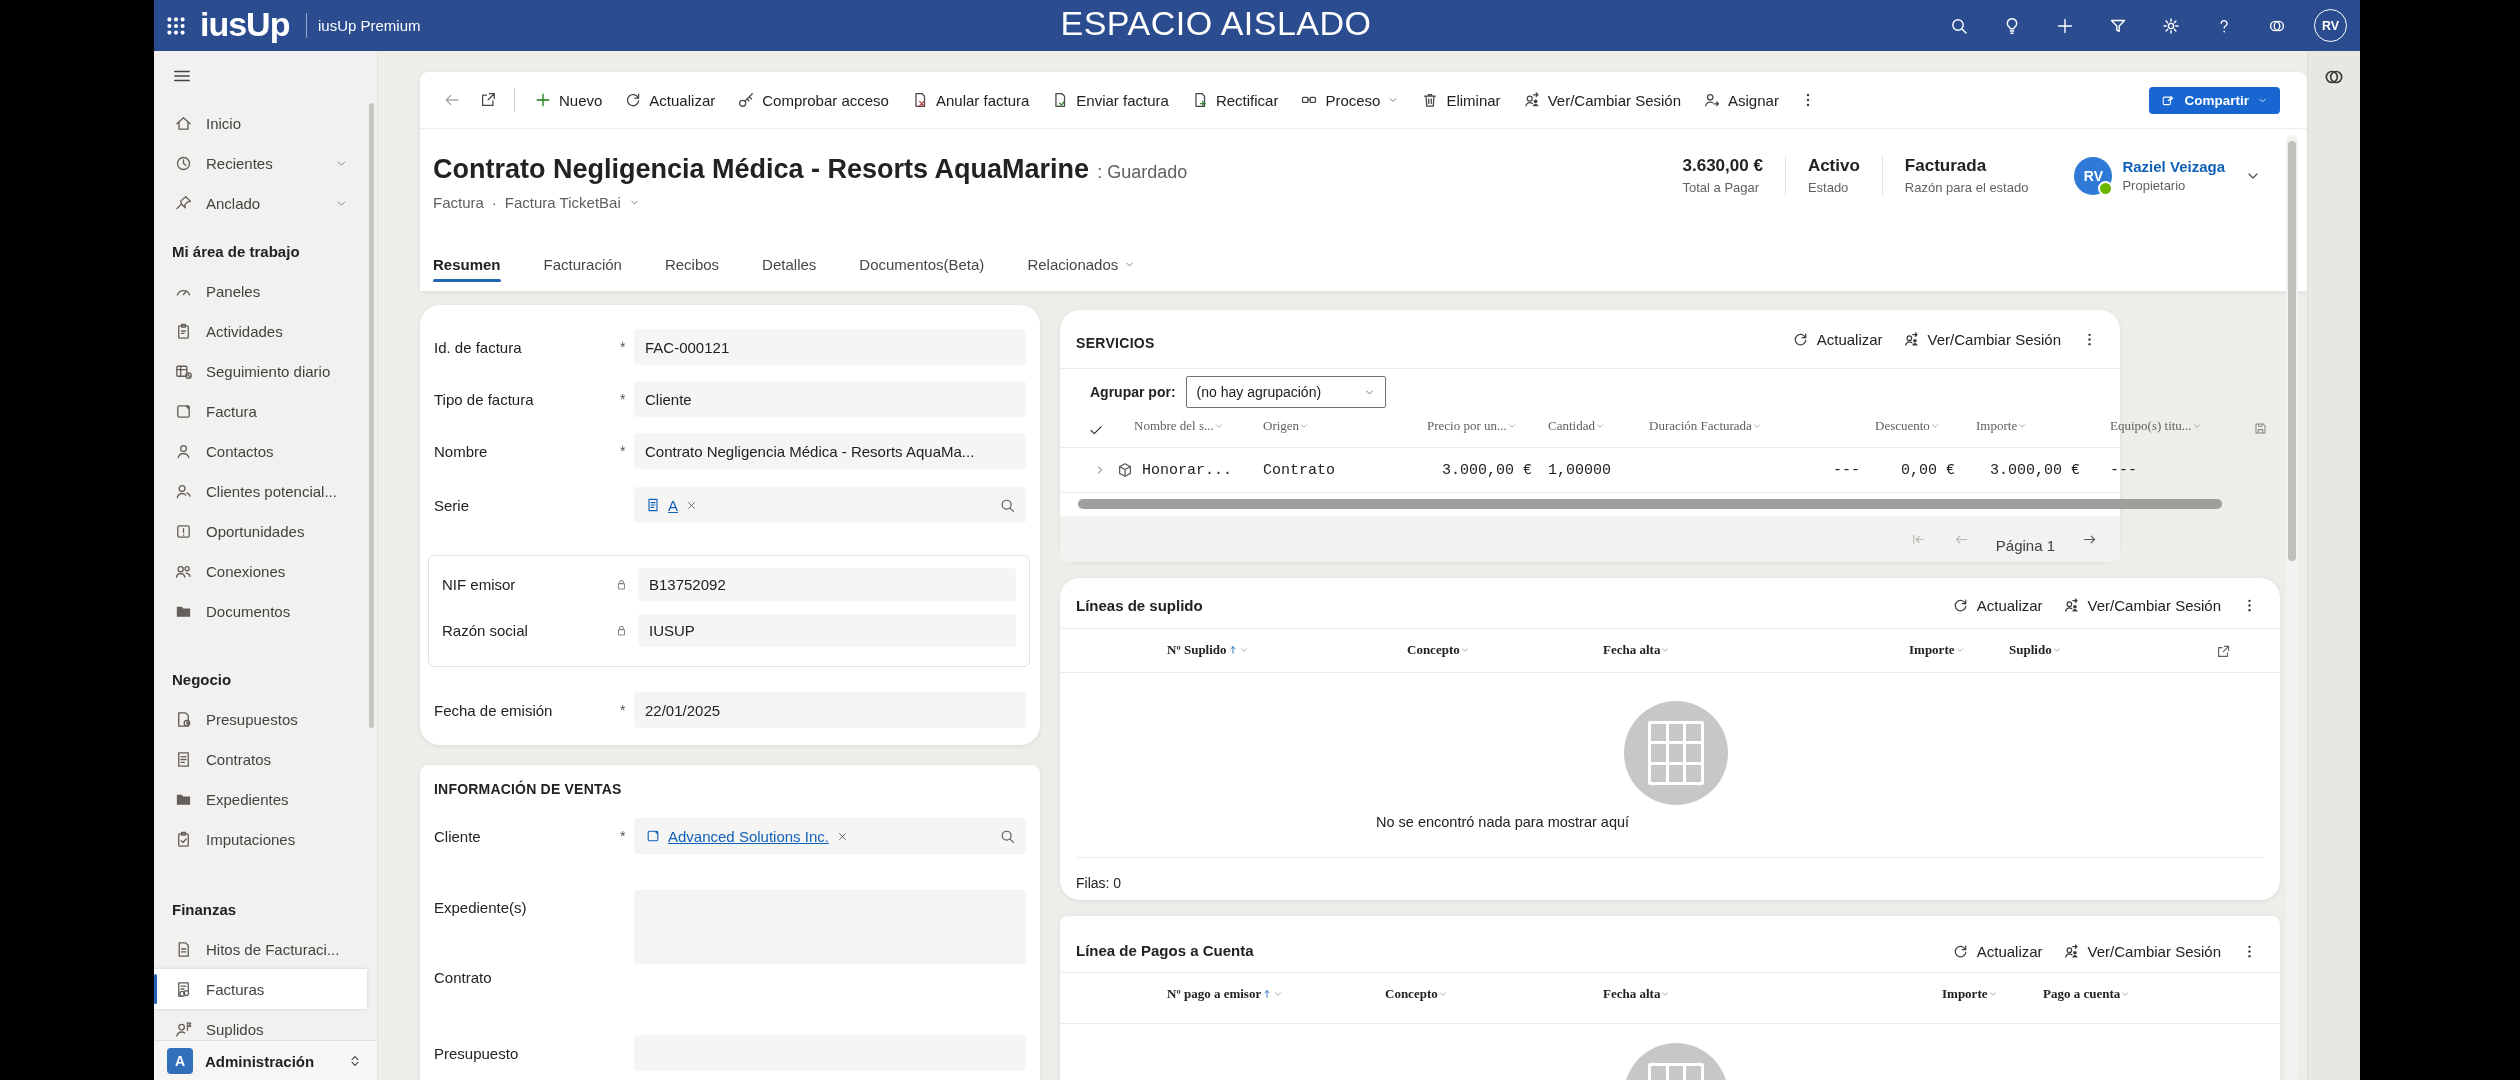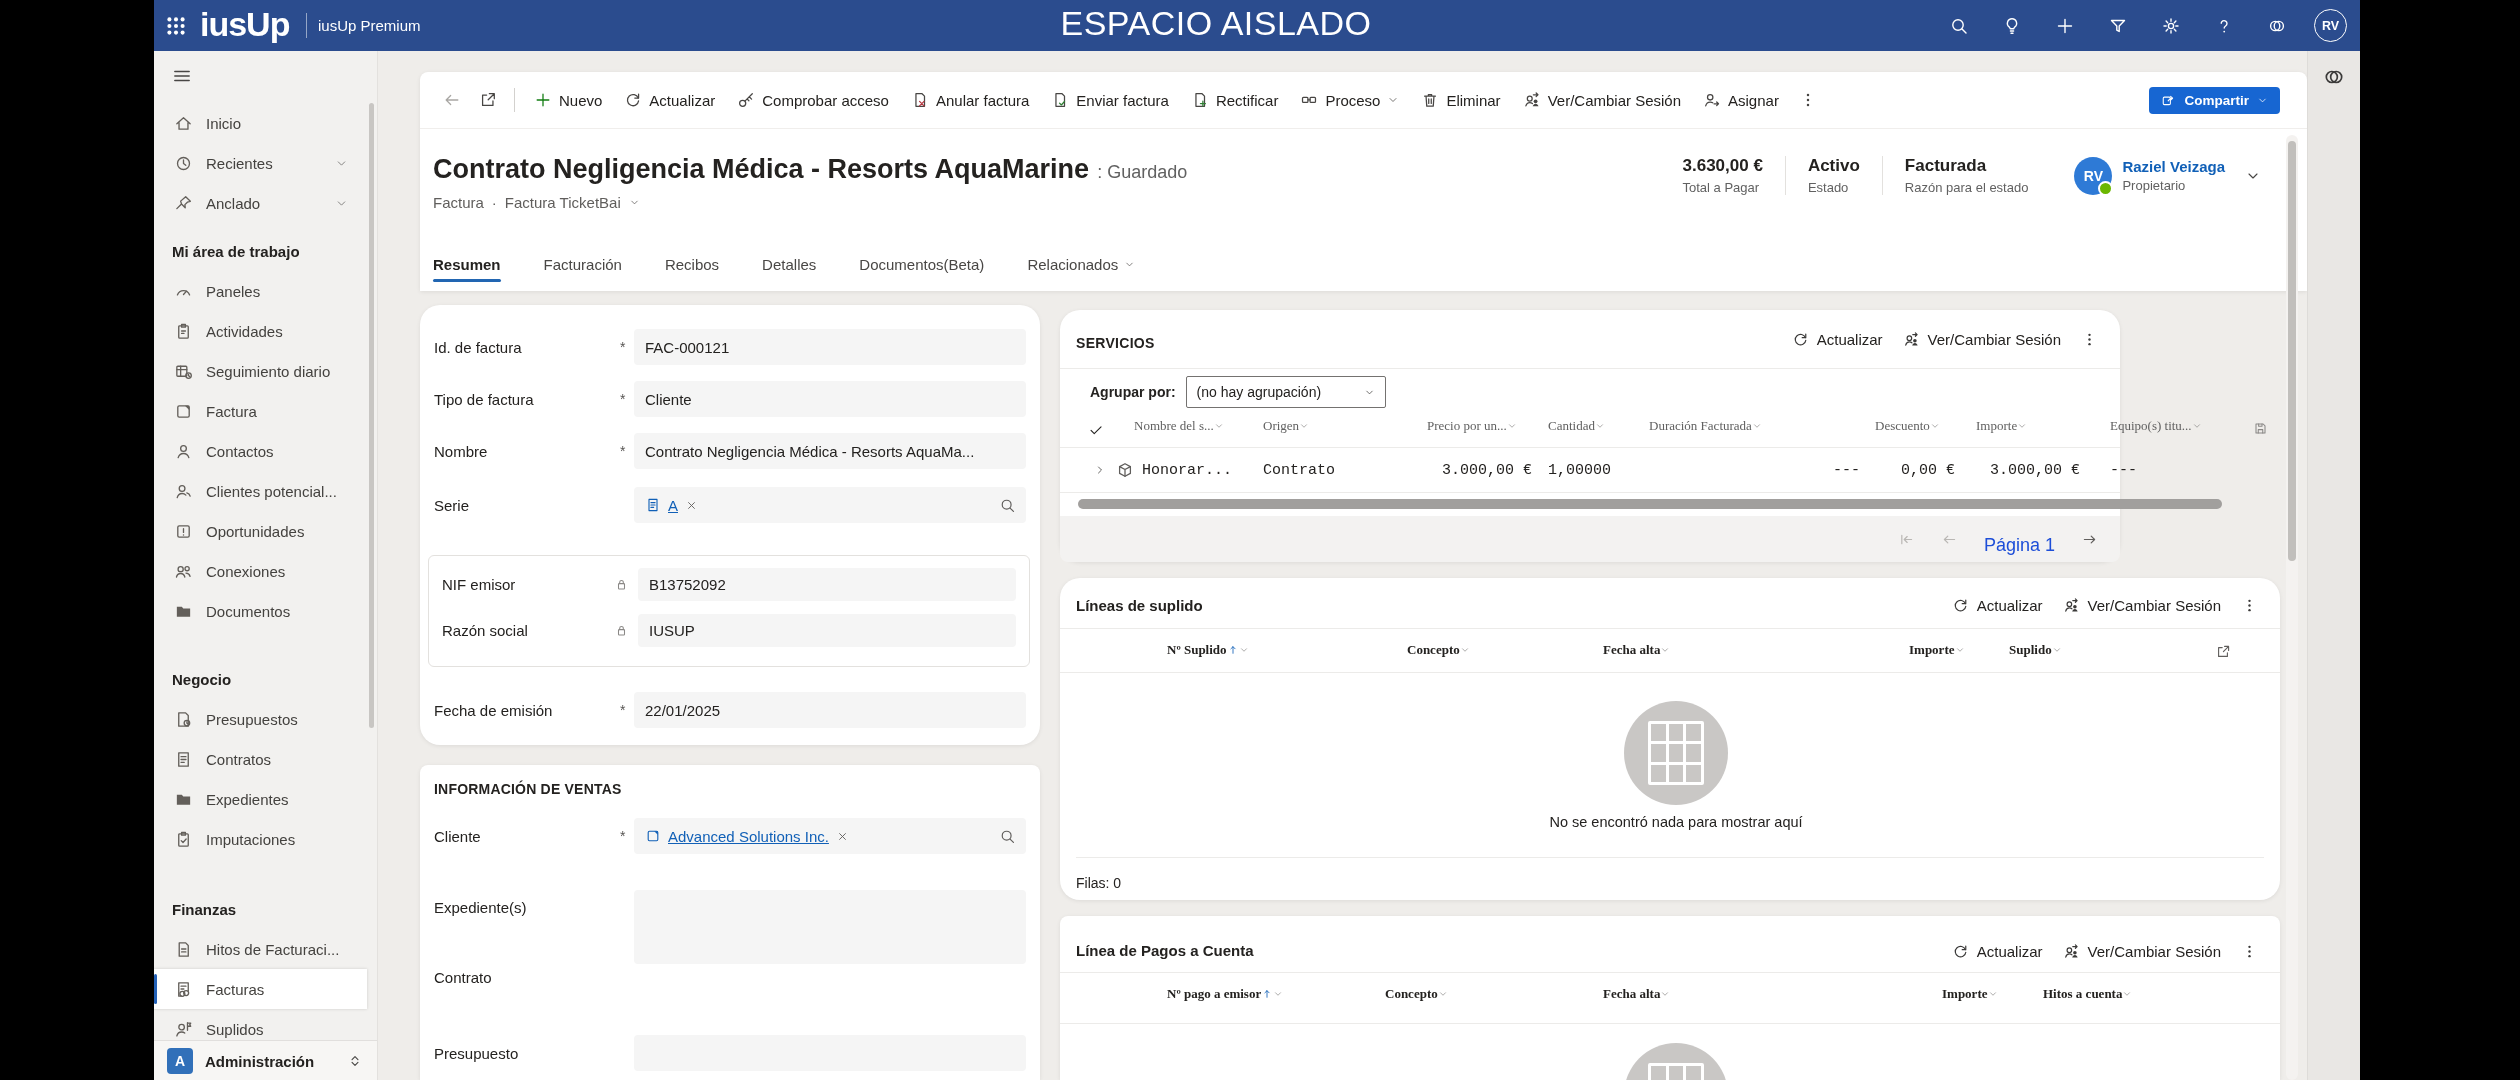--- a/index.html
+++ b/index.html
@@ -126,26 +126,26 @@
   .srow{position:absolute;left:0;right:0;top:138px;height:44px;font-family:Liberation Mono, monospace;}
   .srow .cell{position:absolute;top:0;height:44px;display:flex;align-items:center;font-size:15px;color:#242220;white-space:nowrap;}
   .srow .cell.r{justify-content:flex-end;}
   .rowchv{width:12px;height:12px;color:#484644;}
   .rowpkg{width:18px;height:18px;color:#5f5d5b;}
   .hscroll{position:absolute;left:18px;top:189px;width:1144px;height:10px;background:#a19f9d;border-radius:5px;cursor:pointer;}
   .gfooter{position:absolute;left:0;right:0;bottom:0;height:46px;background:#f3f2f1;border-radius:0 0 8px 8px;}
   .pag{position:absolute;right:22px;top:0;height:46px;display:flex;align-items:center;gap:26px;}
   .pag .pic{width:17px;height:17px;color:#605e5c;cursor:pointer;}
   .pag .pic.dis{color:#b9b7b4;}
-  .pag .plabel{font-size:18px;color:#1d4ed8;margin-top:12px;}
+  .pag .plabel{font-size:15px;color:#404040;margin-top:12px;}
 
   .ecirc{position:absolute;width:104px;height:104px;border-radius:50%;background:#c9c7c5;display:flex;align-items:center;justify-content:center;}
   .egrid{width:50px;height:58px;background:#fff;border:3px solid #fff;border-radius:2px;display:grid;grid-template-columns:repeat(3,1fr);grid-template-rows:repeat(3,1fr);gap:3px;}
   .egrid span{background:#c9c7c5;}
-  .emsg{position:absolute;left:316px;width:600px;text-align:center;font-size:14.5px;color:#242220;}
+  .emsg{position:absolute;left:316px;width:600px;font-size:14.5px;color:#242220;}
   .rowscount{position:absolute;left:16px;font-size:14px;color:#242220;}
 
   
   .rail{position:absolute;left:2153px;top:51px;width:53px;height:1029px;background:#e9e7e4;border-left:1px solid #dedcd9;box-sizing:border-box;}
   .rail .cop{position:absolute;top:14px;left:50%;transform:translateX(-50%);width:24px;height:24px;color:#3b3a39;cursor:pointer;}
   .pgtrack{position:absolute;left:1908px;top:84px;width:12px;height:945px;background:#f4f2f0;border-radius:6px;}
   .pgthumb{position:absolute;left:2px;top:6px;width:8px;height:420px;background:#c1bfbc;border-radius:4px;cursor:pointer;}
 </style>
 </head>
 <body>
@@ -1132,21 +1132,21 @@
           </div>
       <div class="col" style="left:882px;top:70px;font-weight:700;color:#242220">
             <span>Importe</span>
             <span class="chv ic">
               <svg viewBox="0 0 20 20" fill="none" stroke="currentColor" stroke-width="1.4" stroke-linecap="round" stroke-linejoin="round">
                 <path d="M5 7.5l5 5 5-5"></path>
               </svg>
             </span>
           </div>
       <div class="col" style="left:983px;top:70px;font-weight:700;color:#242220">
-            <span>Hitos a cuenta</span>
+            <span>Pago a cuenta</span>
             <span class="chv ic">
               <svg viewBox="0 0 20 20" fill="none" stroke="currentColor" stroke-width="1.4" stroke-linecap="round" stroke-linejoin="round">
                 <path d="M5 7.5l5 5 5-5"></path>
               </svg>
             </span>
           </div>
       <div class="hr" style="top:107px"></div>
       <div class="ecirc" style="left:564px;top:127px">
         <div class="egrid">
               <span></span>

